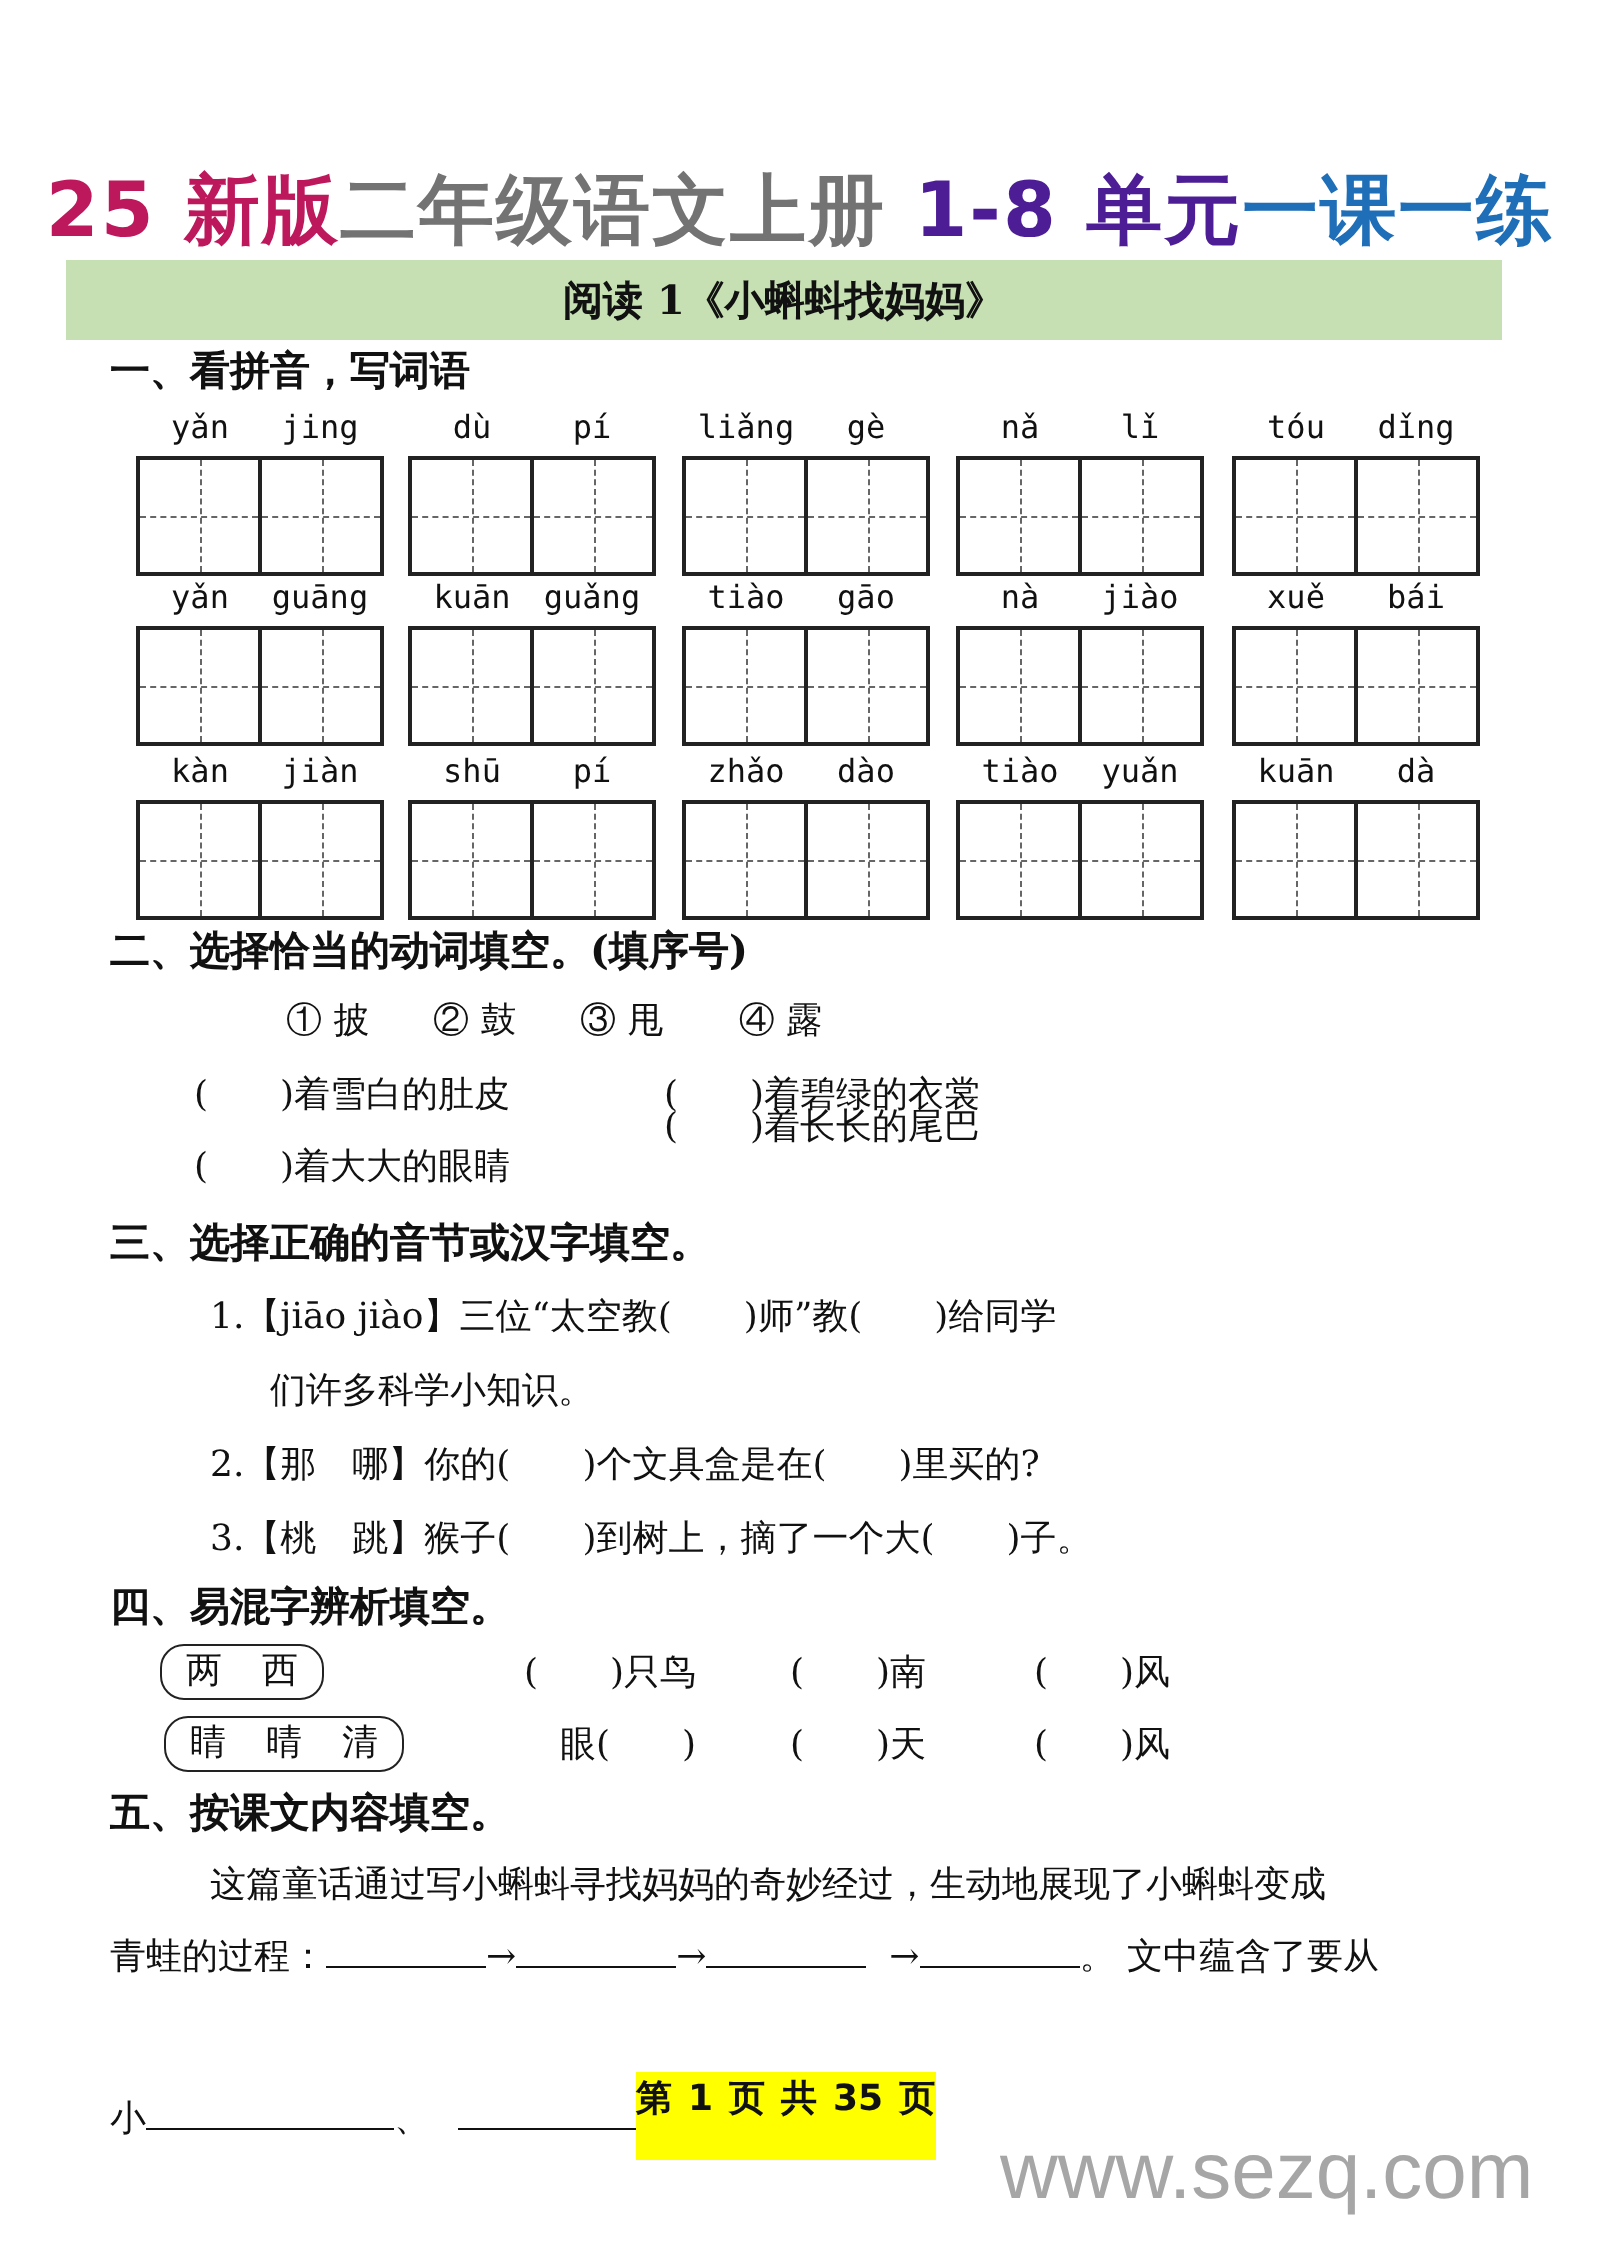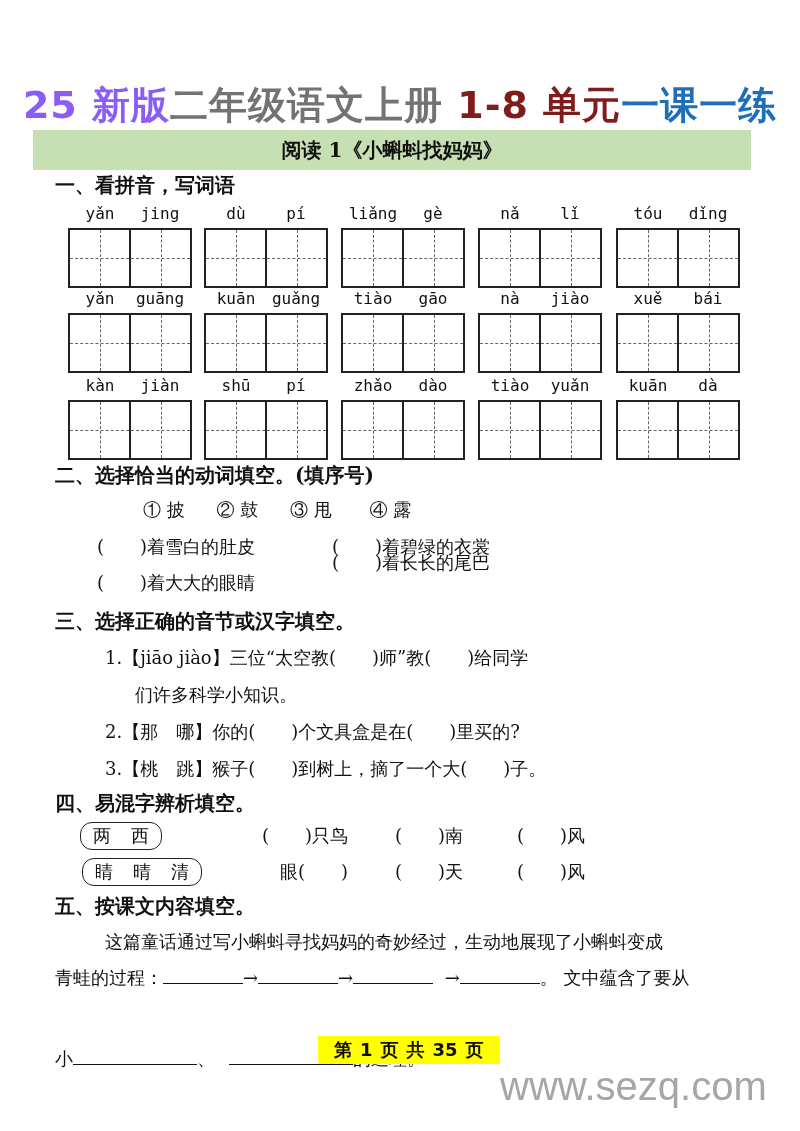--- a/index.html
+++ b/index.html
@@ -19,31 +19,31 @@
   .cell { flex:1; position:relative; }
   .cell + .cell { border-left:2px solid #222; }
   .cell::before { content:""; position:absolute; left:0; right:0; top:50%; border-top:1.5px dashed #666; }
   .cell::after { content:""; position:absolute; top:0; bottom:0; left:50%; border-left:1.5px dashed #666; }
   .line { font-size:18px; white-space:nowrap; }
   .opt { display:inline-block; margin-right:26px; }
   .frame { border:1.5px solid #222; border-radius:12px; padding:0 12px; font-size:18px; height:26px; line-height:26px; }
   .frame span { margin-right:20px; }
   .frame span:last-child { margin-right:0; }
   .blank { display:inline-block; border-bottom:1.5px solid #111; height:16px; vertical-align:baseline; }
-  .footer { left:318px; top:1036px; background:#ffff00; padding:0 16px; font-size:18px; font-weight:bold;
-            height:28px; line-height:28px; font-family:"DejaVu Sans","Liberation Sans",sans-serif; }
+  .footer { left:318px; top:1036px; background:#ffff00; padding:0 0; font-size:18px; font-weight:bold;
+            height:44px; line-height:28px; font-family:"DejaVu Sans","Liberation Sans",sans-serif; }
   .footer span { margin-right:8px; }
   .footer span:last-child { margin-right:0; }
   .wm { left:500px; top:1064px; font-size:40px; color:#a6a6a6; font-family:"Liberation Sans","DejaVu Sans",sans-serif; }
 </style>
 </head>
 <body>
 
 <div class="abs title">
-  <span style="color:#8b5cf6">25 新版</span><span style="color:#737373">二年级语文上册 </span><span style="color:#7f1d1d">1-8 单元</span><span style="color:#1f6fb8">一课一练</span>
+  <span style="color:#be185d">25 新版</span><span style="color:#737373">二年级语文上册 </span><span style="color:#4c1d95">1-8 单元</span><span style="color:#1f6fb8">一课一练</span>
 </div>
 
 <div class="abs banner">阅读 1《小蝌蚪找妈妈》</div>
 
 <div class="abs sec" style="top:172px;text-align:center;">一、看拼音，写词语</div>
 
 <div id="s1">
     <div class="abs py" style="left: 68px; top: 204px;"><span>yǎn</span><span>jing</span></div>
     <div class="abs box" style="left: 68px; top: 228px;">
       <div class="cell"></div>

